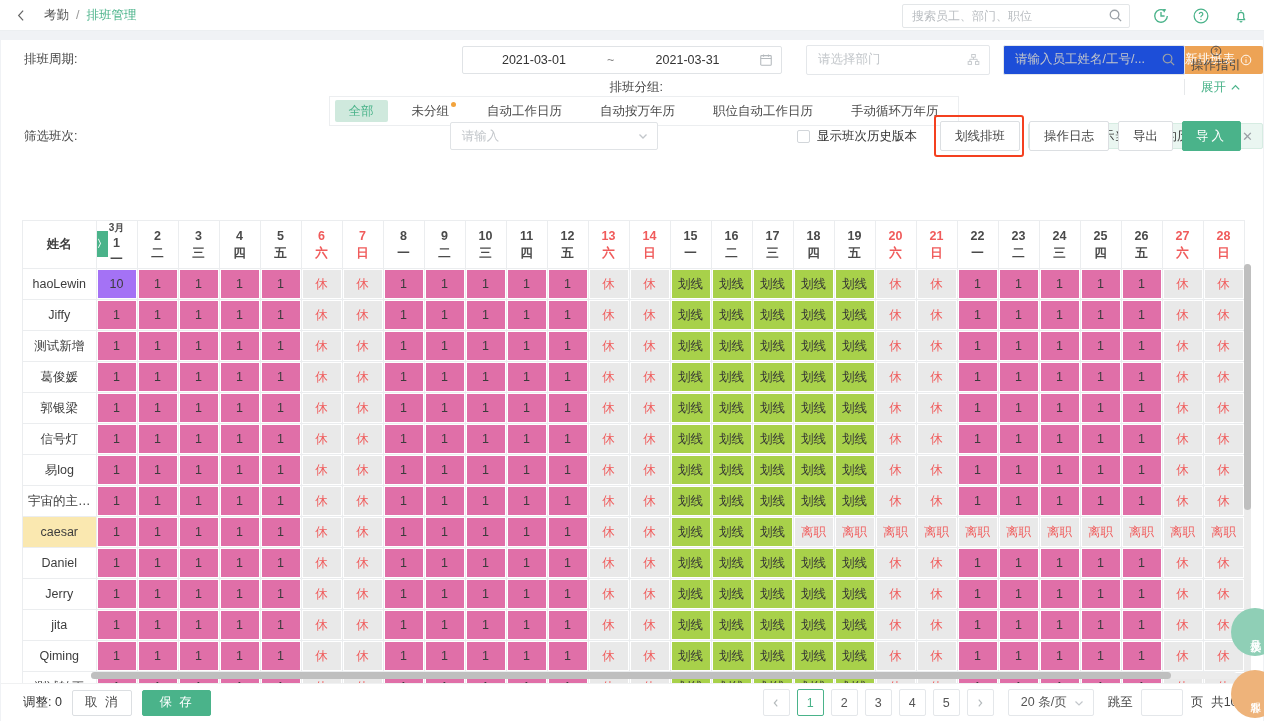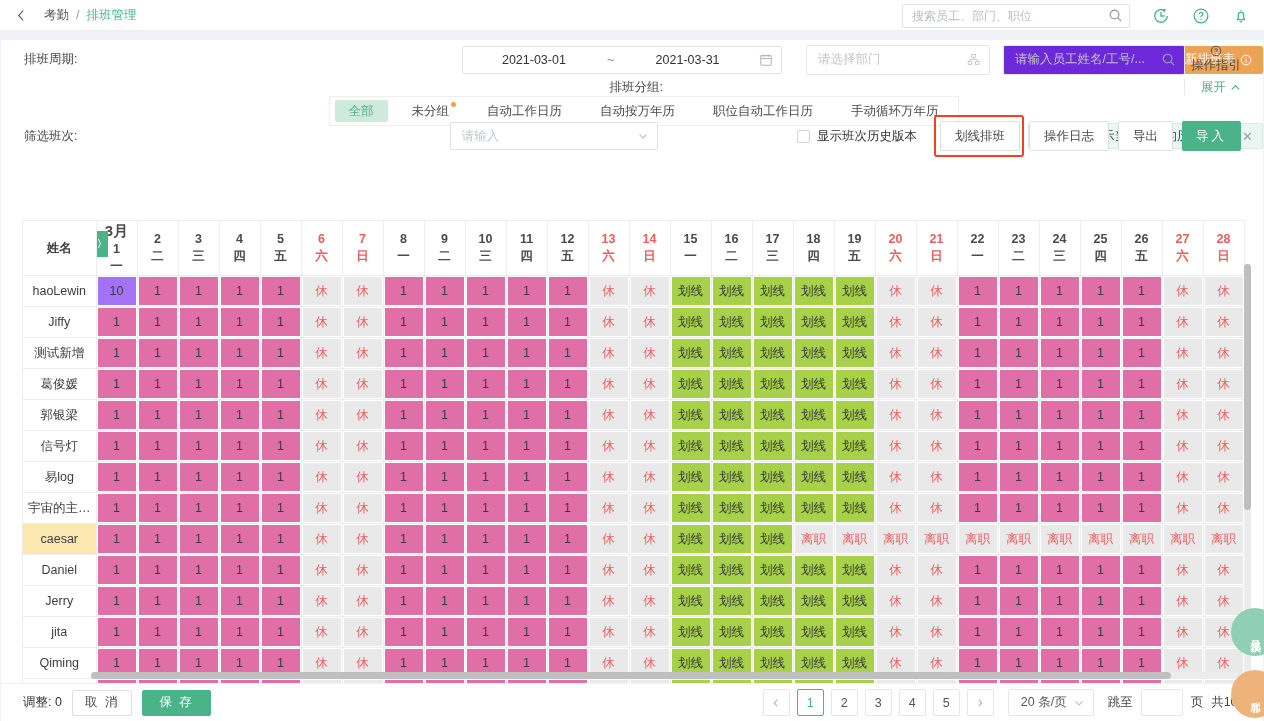--- a/index.html
+++ b/index.html
@@ -120,21 +120,21 @@
 
   
   .row1-right { position: absolute; right: 0px; display: flex; align-items: center; padding-left: 21px; }
   .dept-box {
     width: 184px; height: 30px; border: 1px solid #e4e7ea; border-radius: 2px;
     display: flex; align-items: center; padding: 0 9px 0 11px; background: #fff;
   }
   .dept-box .ph { flex: 1; font-size: 12.5px; color: #c2c6ca; }
   .emp-box {
     width: 182px; height: 30px; border: 1px solid #e4e7ea; border-radius: 2px;
-    display: flex; align-items: center; padding: 0 8px 0 11px; background: #6d28d9; margin-left: 13px;
+    display: flex; align-items: center; padding: 0 8px 0 11px; background: #1d4ed8; margin-left: 13px;
   }
   .emp-box .ph { flex: 1; font-size: 12.5px; color: #c2c6ca; overflow: hidden; white-space: nowrap; }
   .guide { font-size: 12.5px; color: #4a4a4a; margin-left: 6px; display: flex; align-items: center; cursor: pointer; flex-direction: column; }
   .guide .gq { width: 12px; height: 12px; margin-right: 1px; }
 
   
   .tablewrap {
     position: absolute; left: 21px; top: 180px; right: 0px; height: 502px;
     overflow: hidden;
   }
@@ -146,21 +146,21 @@
   th.namecol, td.namecol {
     width: 68px; min-width: 68px; color: #3d3d3d; position: relative;
   }
   th.namecol { height: 47px; }
   th.datecol { width: 41px; min-width: 41px; height: 47px; padding: 0; }
   td.daycell { width: 41px; min-width: 41px; }
   .dh { display: flex; flex-direction: column; justify-content: center; line-height: 1.35; color: #4a4a4a; }
   .dh .dnum { font-size: 12.5px; }
   .dh .dwk { font-size: 12.5px; }
   .dh.weekend .dnum, .dh.weekend .dwk { color: #f05b5b; }
-  .dh .mon { font-size: 15px; }
+  .dh .mon { font-size: 10px; }
   .firstcol-arrow {
     position: absolute; left: 0px; top: 10px; width: 11px; height: 26px;
     background: #4ab38a; color: #fff; font-size: 10px;
     display: flex; align-items: center; justify-content: center;
   }
   th.datecol.first { position: relative; }
 
   .cell {
     display: flex; align-items: center; justify-content: center;
     height: 28px; margin: 1px; font-size: 12.5px; color: #333;

